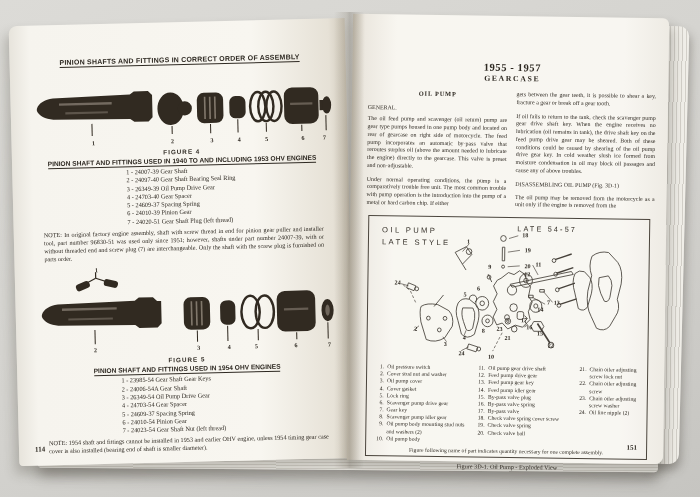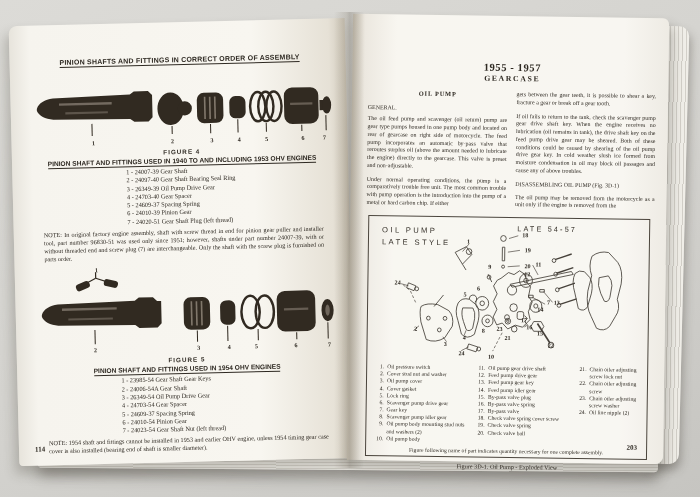--- a/index.html
+++ b/index.html
@@ -440,18 +440,18 @@
               <div class="prow">
                 <span class="pnum">24.</span>
                 <span class="ptxt">Oil line nipple (2)</span>
               </div>
             </div>
         </div>
         <div class="footnote">Figure following name of part indicates quantity necessary for one complete assembly.</div>
       </div>
 
       <div class="rp-caption">Figure 3D-1.  Oil Pump - Exploded View</div>
-      <div class="pagenum pn-right">203</div>
+      <div class="pagenum pn-right">151</div>
     </div>
 
     <div class="gutter"></div>
   </div>
 </div>
 
 </body></html>

